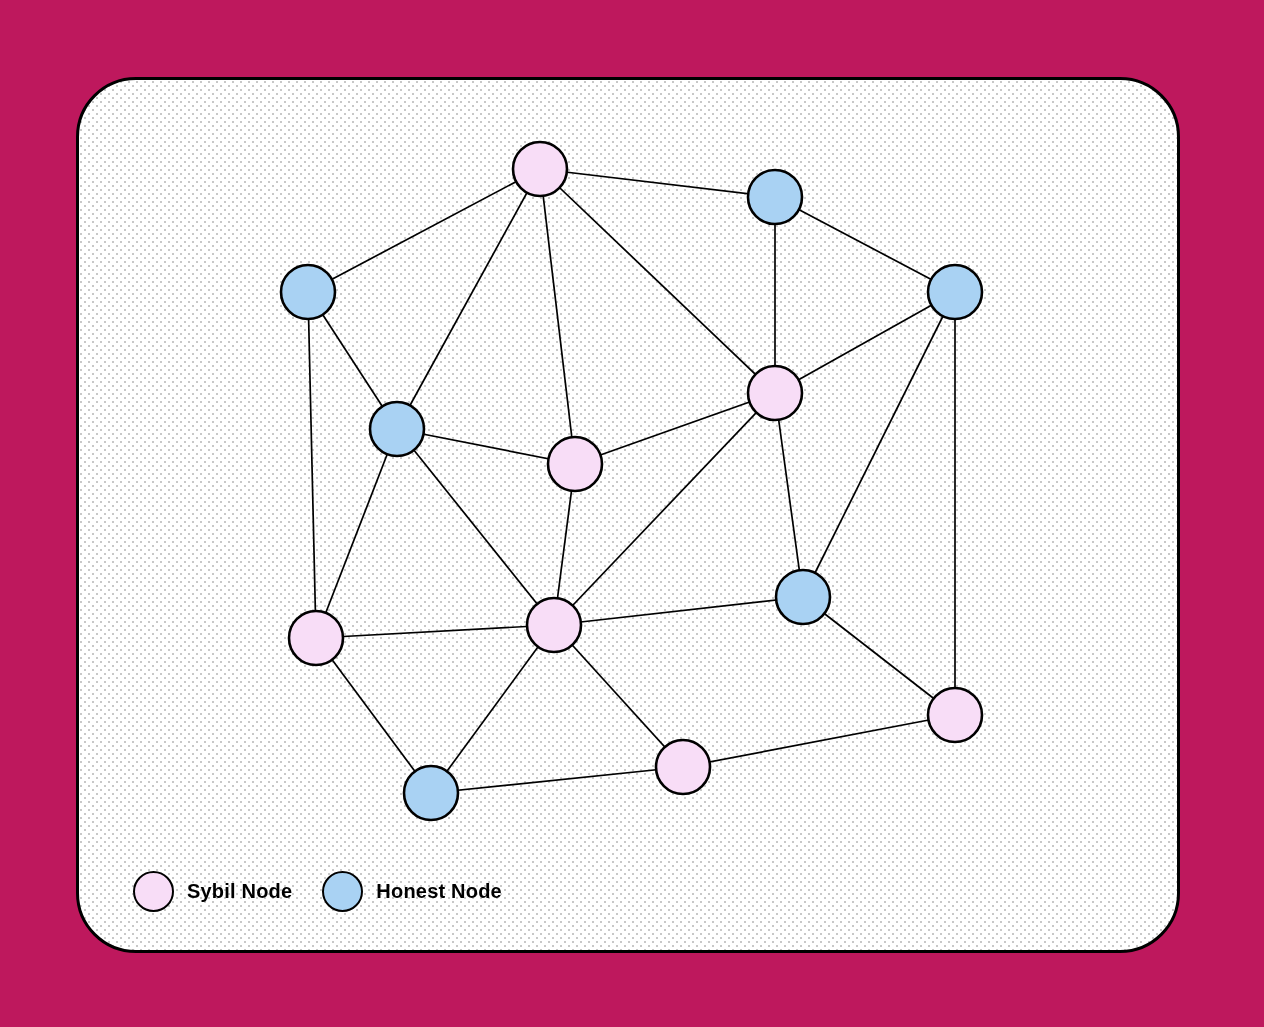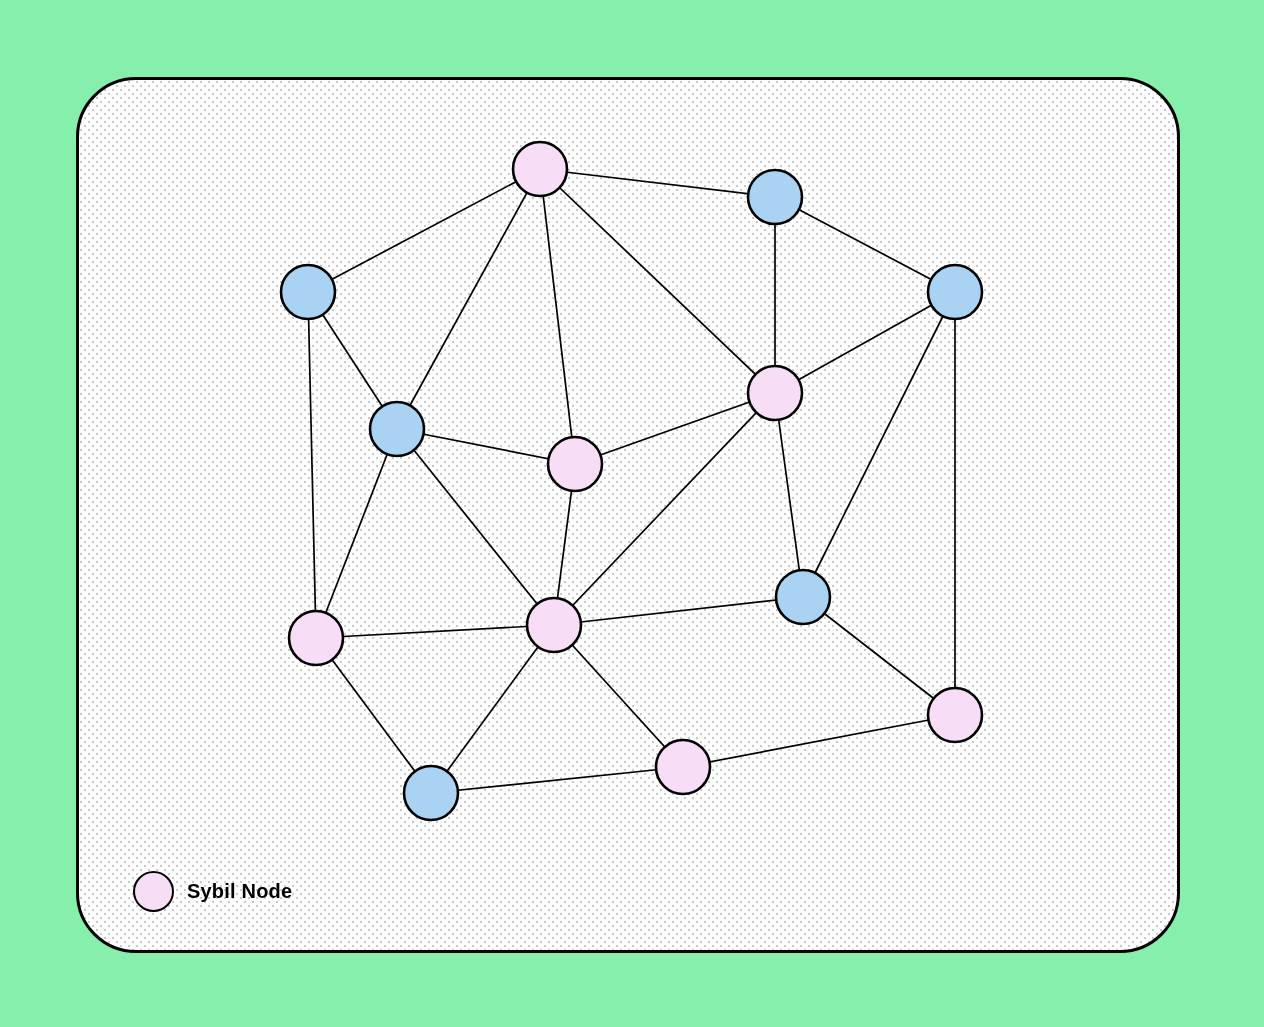--- a/index.html
+++ b/index.html
@@ -5,21 +5,21 @@
   html, body {
     margin: 0;
     padding: 0;
     background: #ffffff;
     font-family: "Liberation Sans", "DejaVu Sans", sans-serif;
   }
   #stage {
     position: relative;
     width: 1264px;
     height: 1027px;
-    background: #86efac;
+    background: #be185d;
     overflow: hidden;
   }
   #panel {
     position: absolute;
     box-sizing: border-box;
     border-style: solid;
     border-color: #000000;
     background-color: #ffffff;
     background-image:
       radial-gradient(circle, #c8c8c8 1.15px, rgba(200,200,200,0) 1.35px),
@@ -114,14 +114,18 @@
         <circle cx="431" cy="793" r="27" fill="#a9d2f3" stroke="#000000" stroke-width="2.6"></circle>
       </g>
   </svg>
 
   <div id="legend" style="left: 133px; top: 871px;">
     <div class="legend-item">
       <span class="legend-swatch" style="background-color: rgb(248, 221, 247); width: 41px; height: 41px;"></span>
       <span class="legend-label">Sybil Node</span>
     </div>
     <div class="legend-gap"></div>
+    <div class="legend-item">
+      <span class="legend-swatch" style="background-color: rgb(169, 210, 243); width: 41px; height: 41px;"></span>
+      <span class="legend-label">Honest Node</span>
+    </div>
   </div>
 </div>
 
 </body></html>

